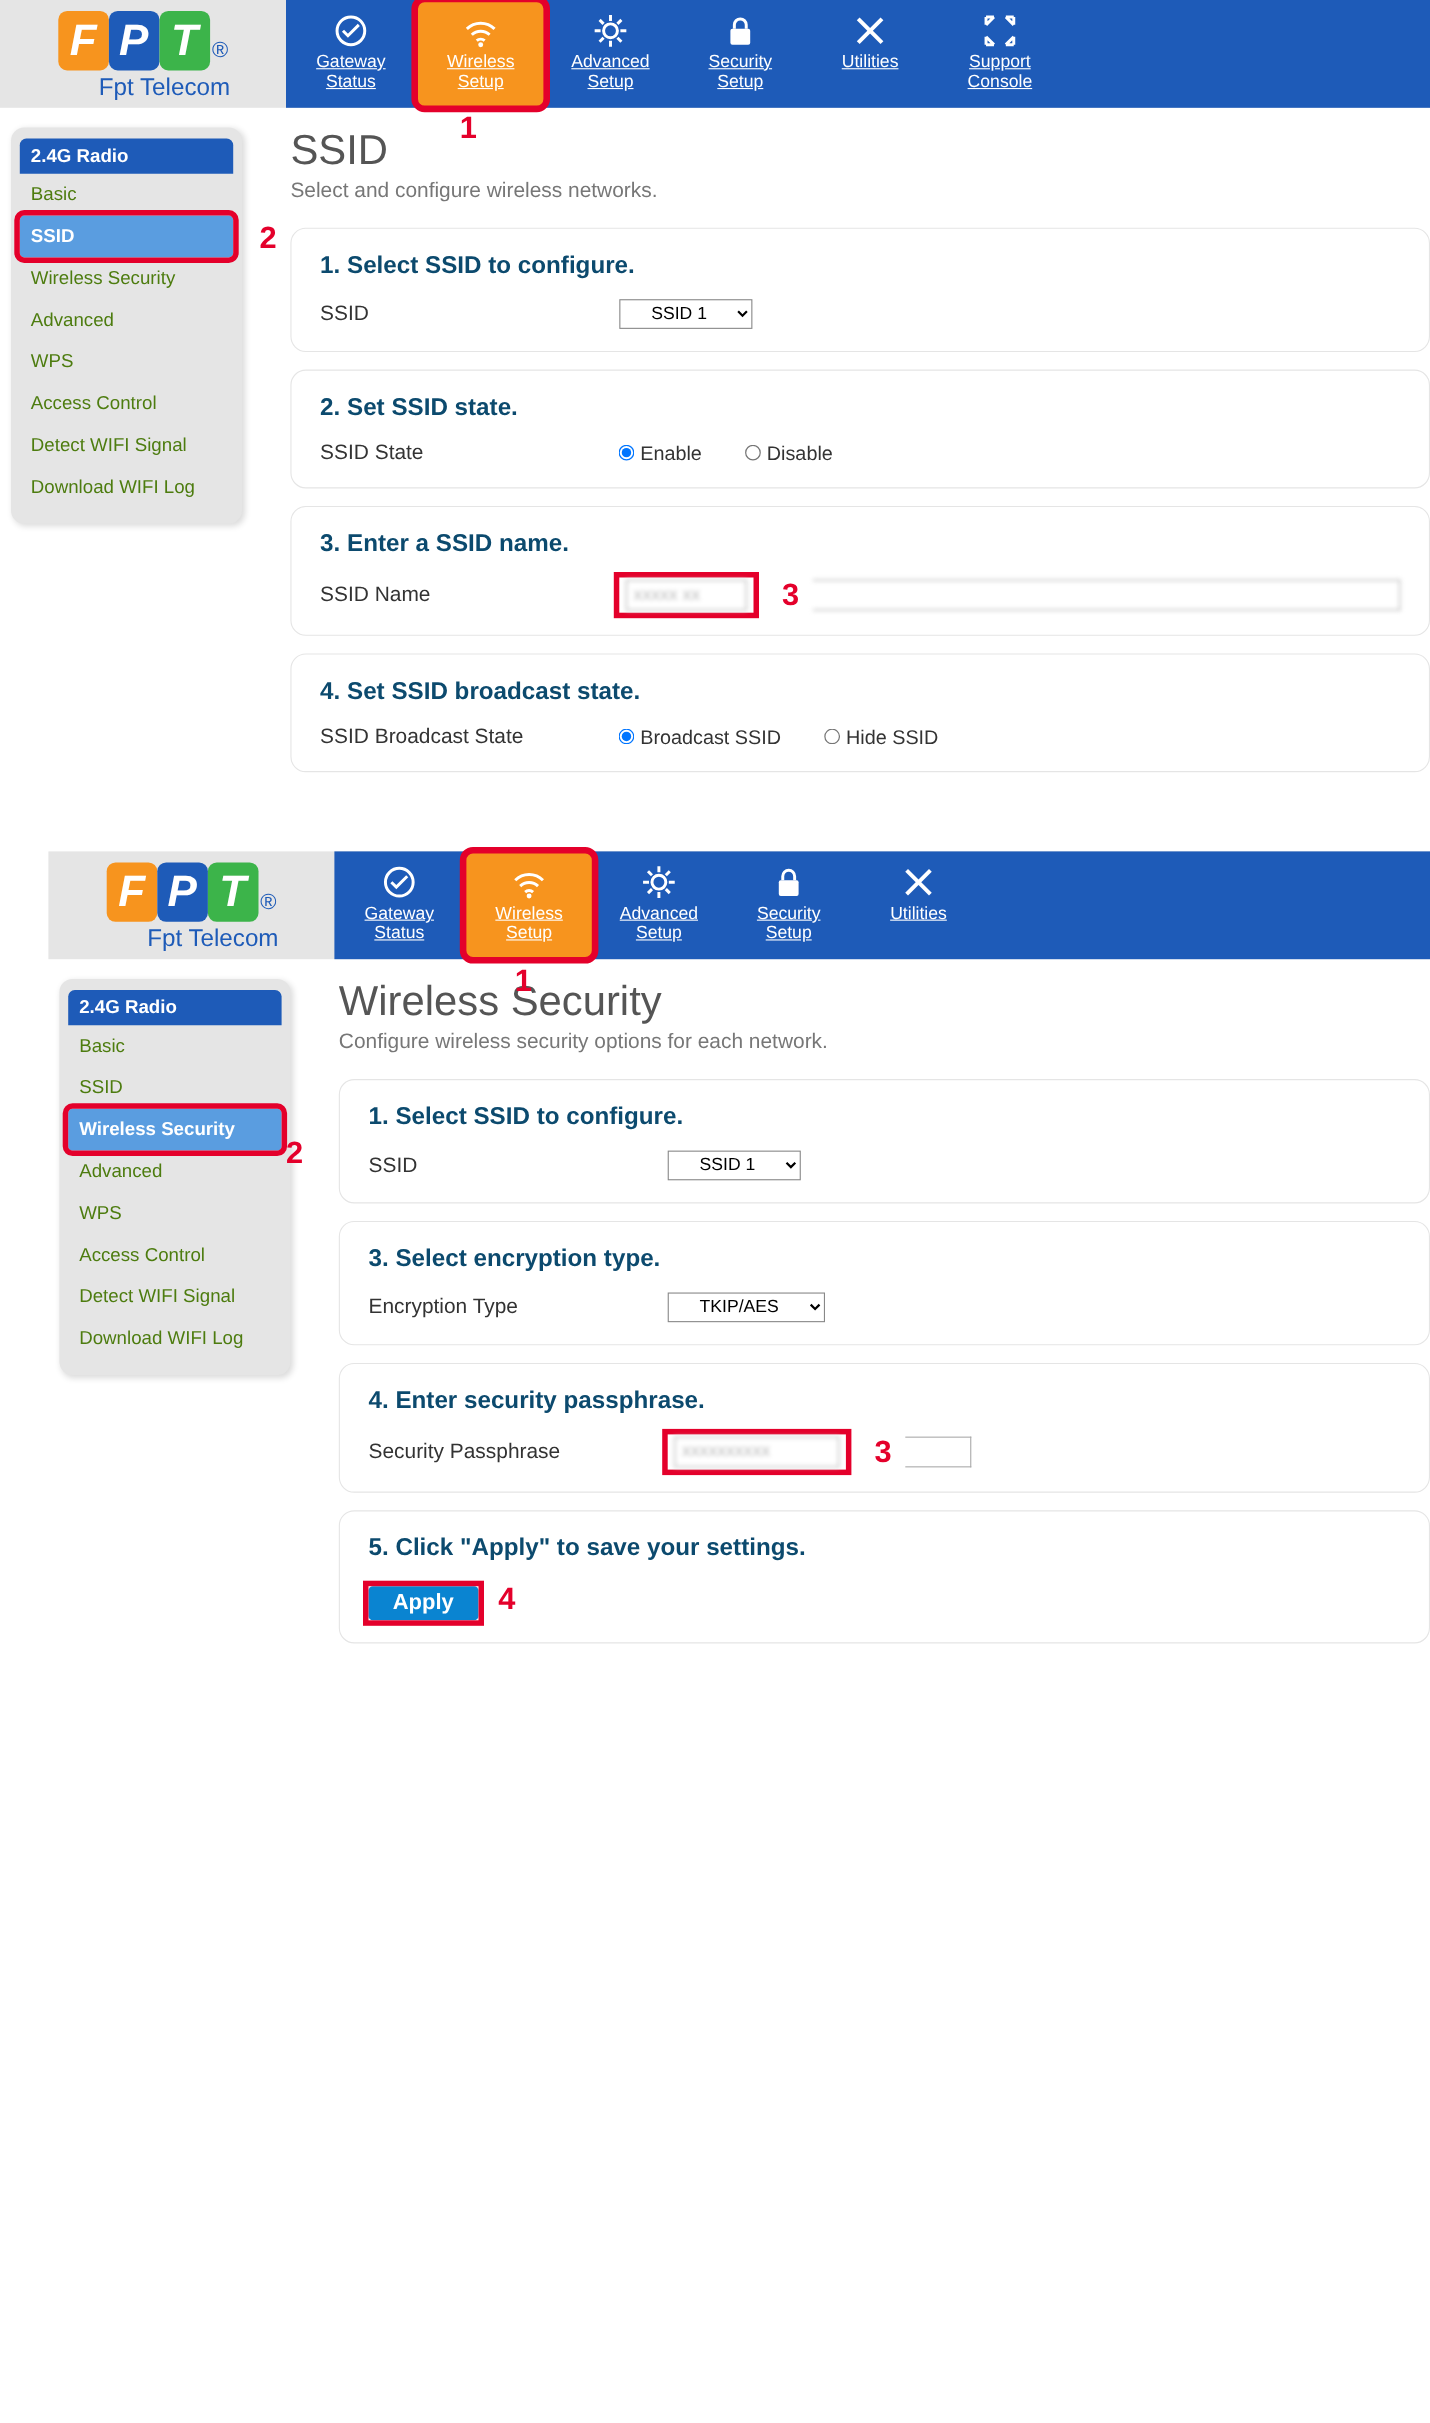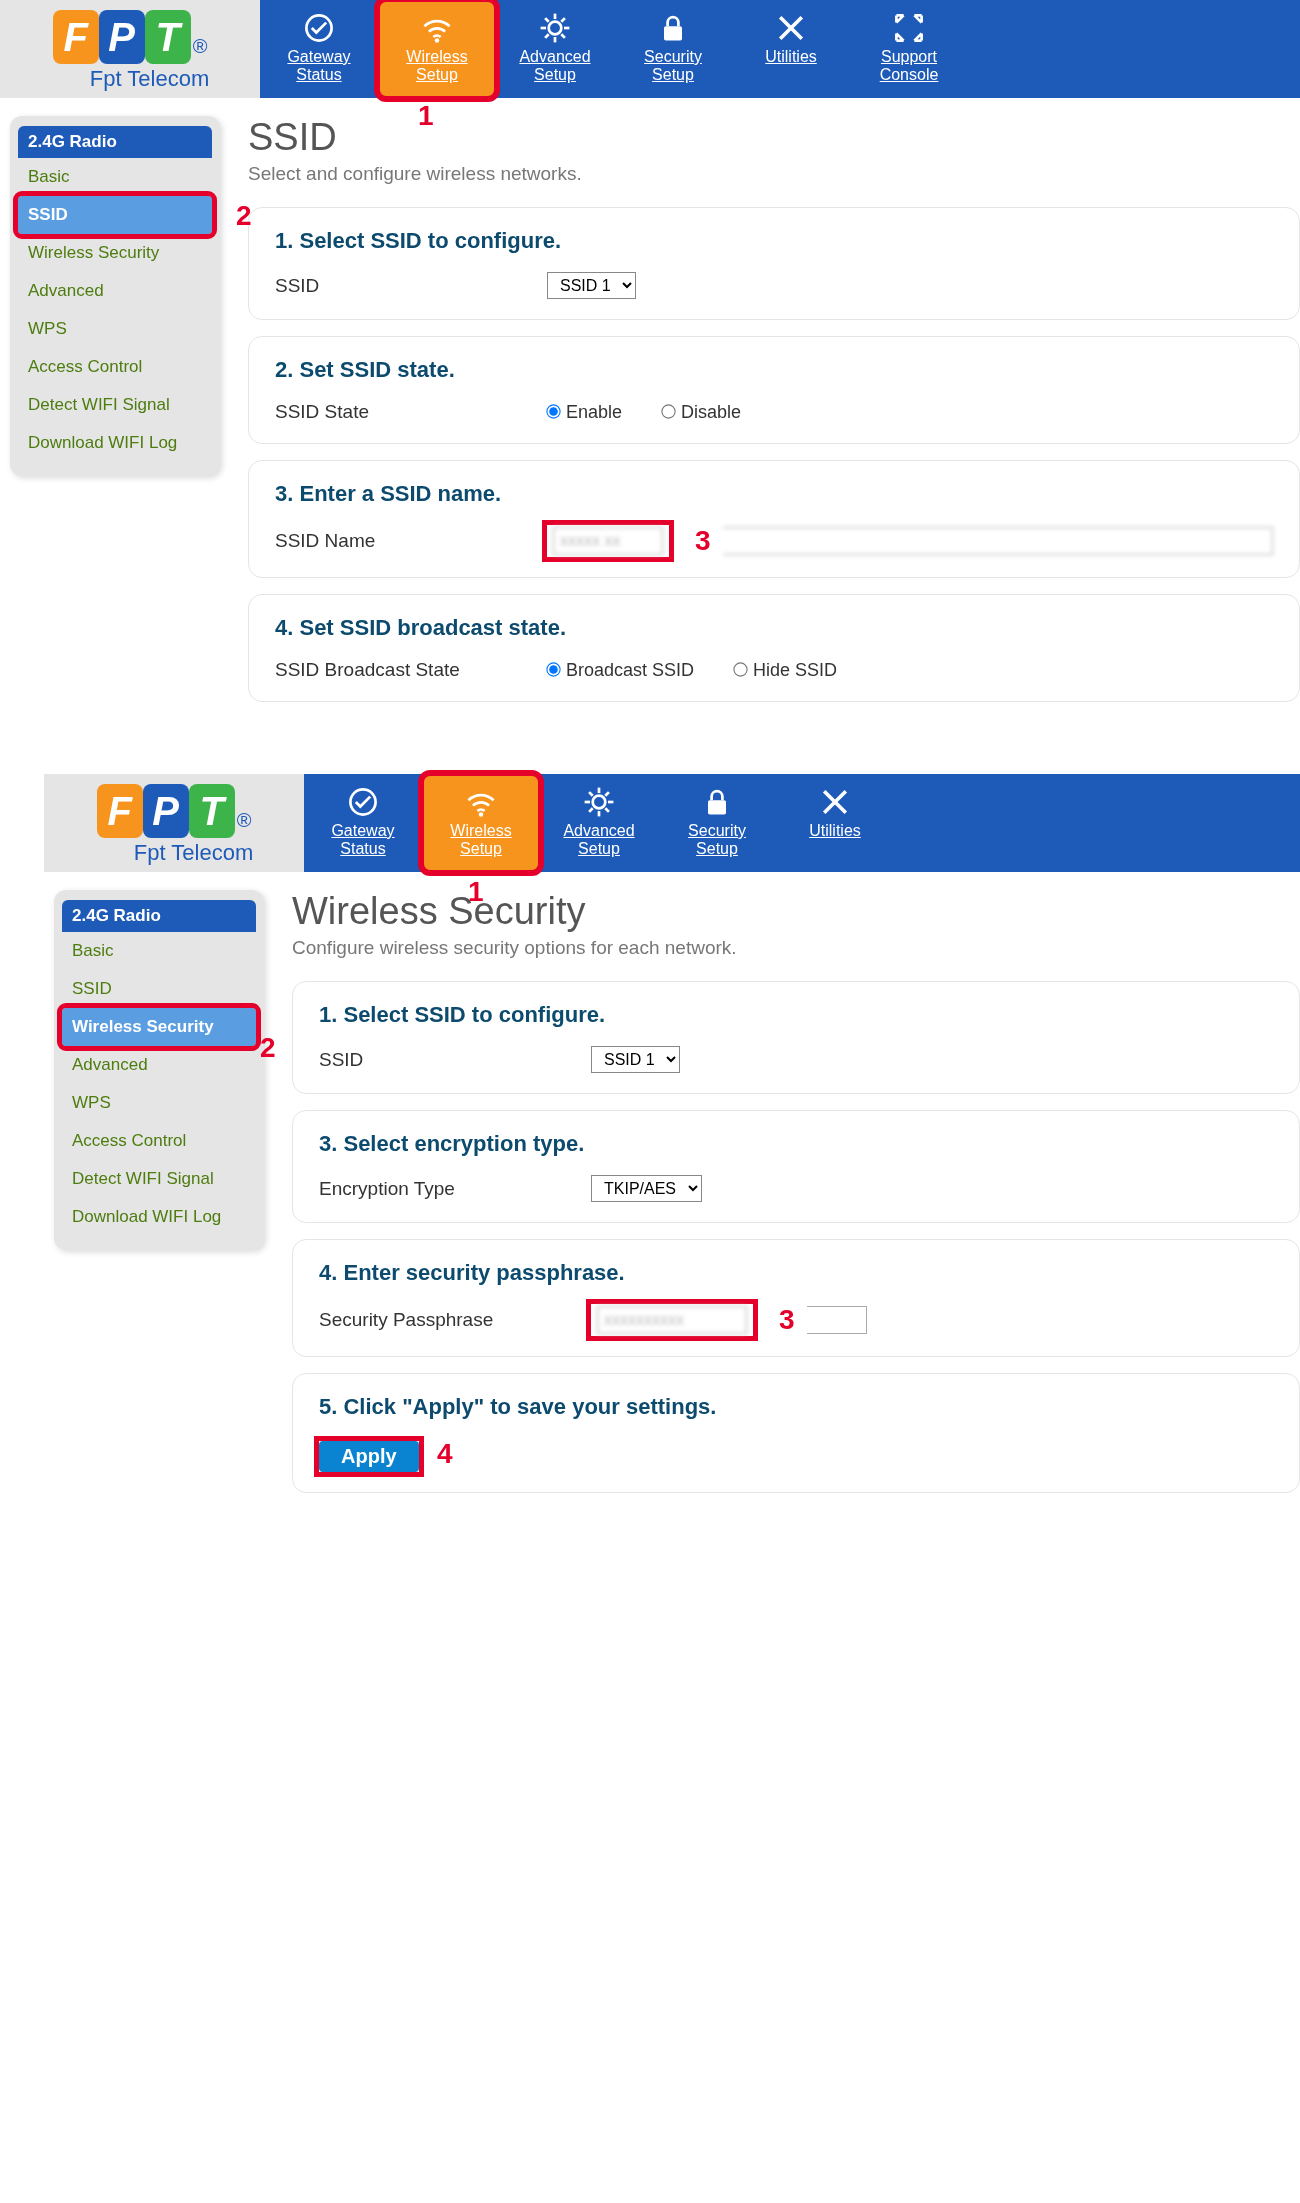--- a/index.html
+++ b/index.html
@@ -16,37 +16,37 @@
   .logo-reg { font-size:20px; color:#1e5bb8; align-self:flex-end; margin-left:2px; margin-bottom:6px;}
   .logo-sub { color:#1e5bb8; font-size:22px; margin-top:2px;margin-left:39px; }
 
   .topnav { flex:1; background:#1e5bb8; display:flex; }
   .topnav-item { flex: 0 0 118px; color:#fff; text-align:center; padding:10px 4px 8px; font-size:16px; line-height:18px; cursor:pointer; position:relative;text-decoration:underline; }
   .topnav-item.active { background:#f7941e; }
   .topnav-item svg { width:40px; height:36px; display:block; margin:0 auto 2px; }
   .topnav-item.highlight-frame { outline:6px solid #e4002b; outline-offset:-2px; border-radius:8px; }
 
   
-  .layout { display:flex; align-items:flex-start; padding: 18px 0 30px 10px; gap:28px; }
+  .layout { display:flex; align-items:flex-start; padding: 18px 0 30px 10px; gap:44px; }
   .sidebar { width:210px; background:#e5e5e5; border-radius:12px; padding:10px 8px 14px; box-shadow:2px 2px 6px rgba(0,0,0,0.15); }
   .side-head { background:#1e5bb8; color:#fff; font-weight:bold; padding:6px 10px; border-radius:6px 6px 0 0; font-size:17px; }
   .side-item { padding:9px 10px; font-size:17px; color:#4d7c0f; cursor:pointer; border-radius:4px; }
   .side-item.active { background:#5a9de0; color:#fff; font-weight:bold; }
   .side-item.highlight-frame { outline:5px solid #e4002b; outline-offset:0px; }
 
   
   .main { flex:1; }
   .page-title { font-size:38px; color:#555; font-weight:400; }
   .page-sub   { font-size:19px; color:#777; margin:4px 0 22px; }
 
   .panel { background:#fff; border:1px solid #e5e5e5; border-radius:14px; padding:20px 26px; margin-bottom:16px; }
   .panel h3 { color:#0c4a6e; font-size:22px; font-weight:700; margin-bottom:18px; }
   .form-row { display:flex; align-items:center; gap:12px; font-size:19px; color:#333; }
   .form-label { width:260px; }
-  .select { border:1px solid #888; padding:3px 8px; font-size:16px; background:#fff; }
+  .select { border:1px solid #888; padding:3px 24px; font-size:16px; background:#fff; }
   .text-input { border:1px solid #aaa; padding:4px 6px; font-size:16px; flex:1; min-width:280px; color:#bbb; filter:blur(2px); }
   .radio-row label { margin-right:28px; font-size:18px; }
   .radio-row input { margin-right:6px; transform:scale(1.1); }
 
   .field-highlight { outline:5px solid #e4002b; padding:2px 6px; display:inline-block; }
 
   .apply-btn { background:#0a84d1; color:#ffffff; font-weight:bold; font-size:20px; border:none; padding:4px 22px; border-radius:4px; cursor:pointer; }
   .apply-wrap { display:inline-block; outline:5px solid #e4002b; }
 
   .anno { color:#e4002b; font-weight:900; font-size:28px; position:absolute; }

